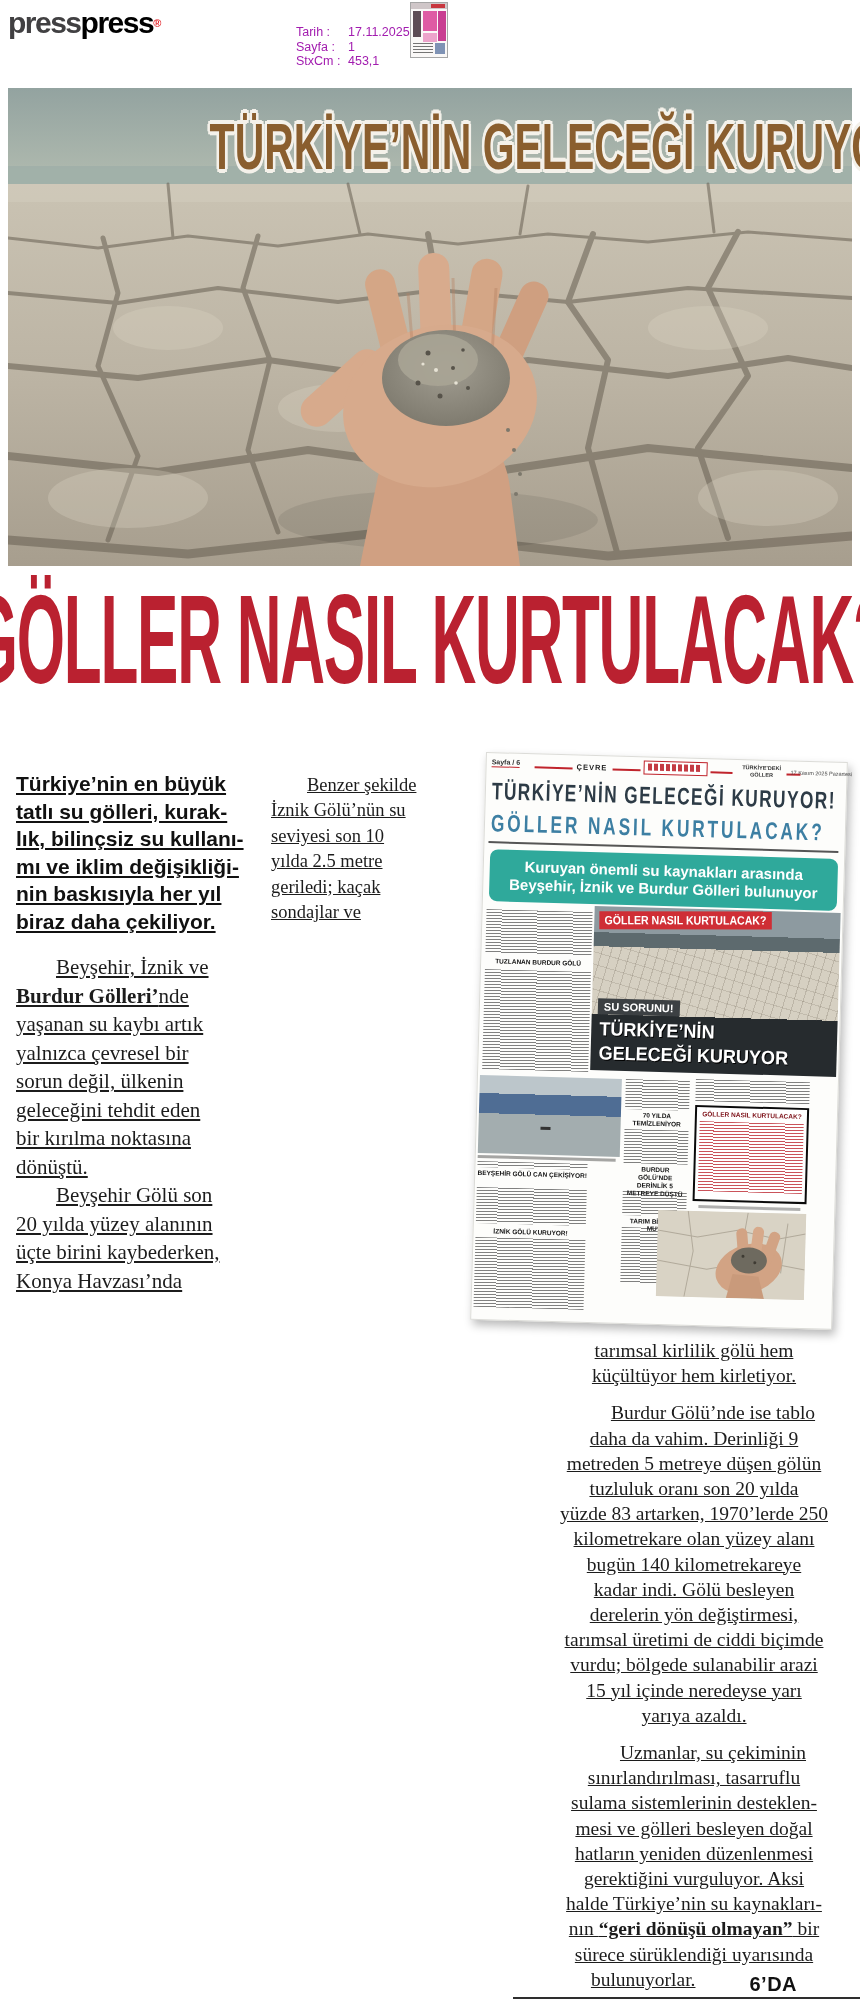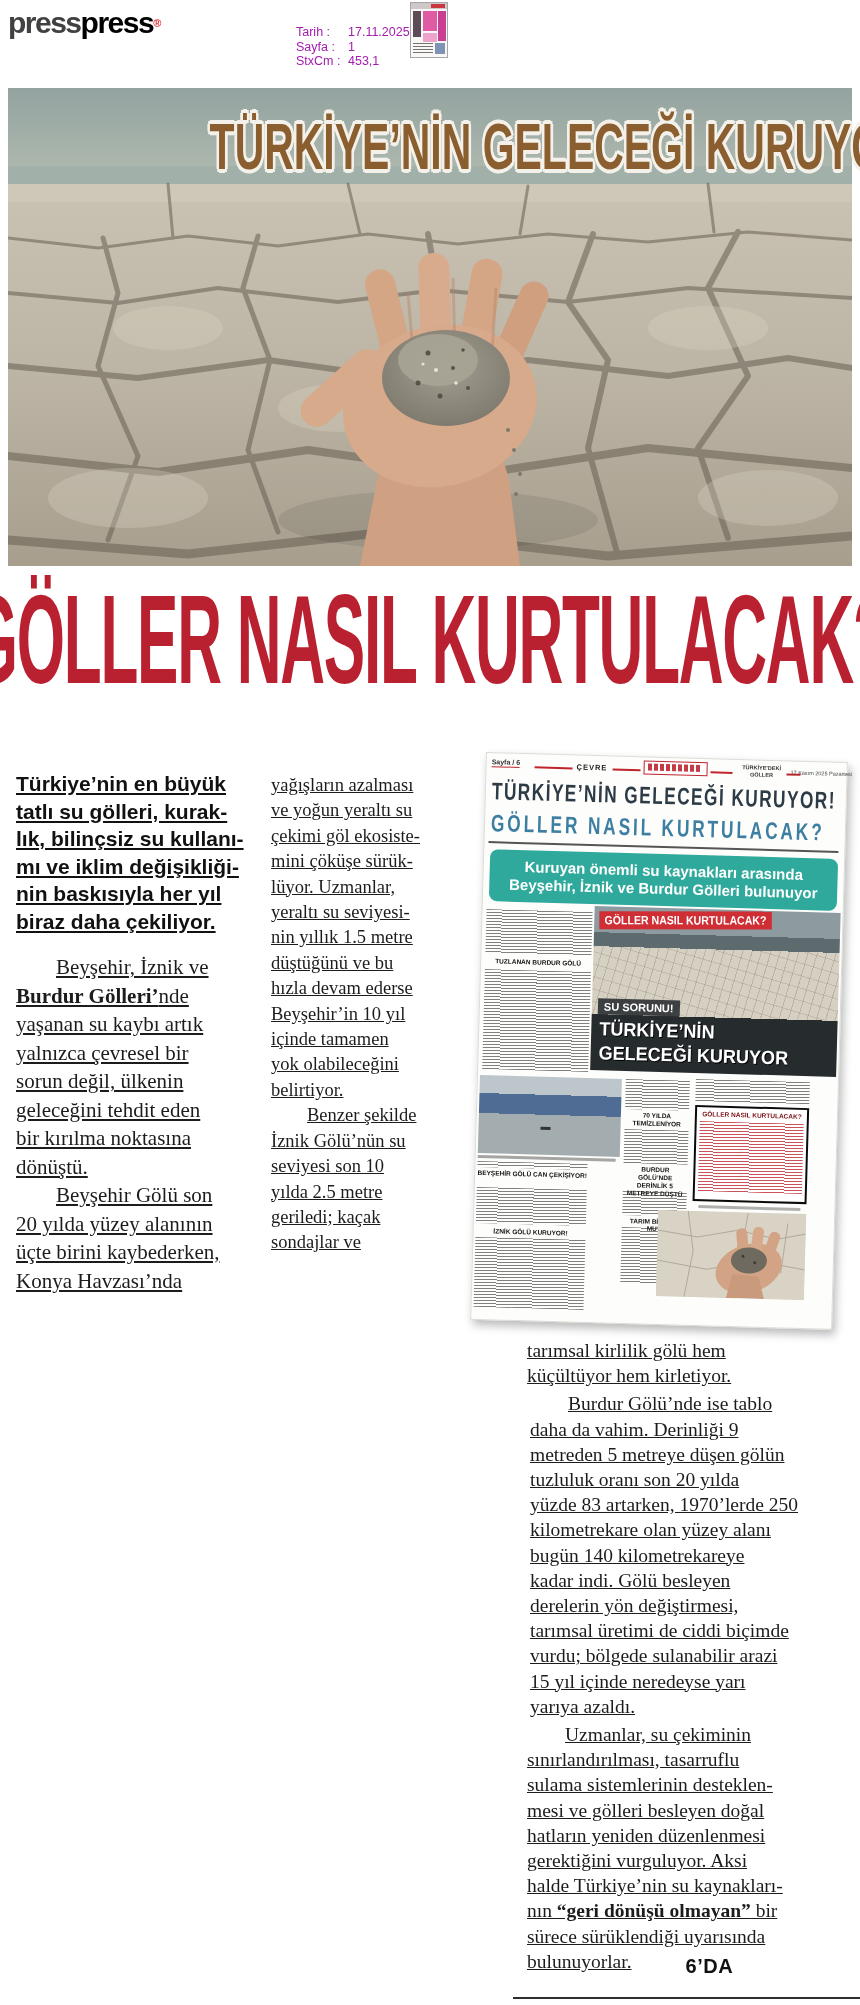--- a/index.html
+++ b/index.html
@@ -43,21 +43,21 @@
   .pre{white-space:pre;margin:0;text-decoration:underline;}
   .indent{text-indent:40px;}
   .col-left{position:absolute;left:16px;top:770px;width:236px;}
   .col-left .intro{font-family:"Liberation Sans",sans-serif;font-weight:bold;font-size:21px;line-height:27.5px;color:#111;}
   .col-left .body{font-size:21px;line-height:28.5px;margin-top:18px;}
   .col-left .body2{font-size:21px;line-height:28.5px;margin-top:0;}
   .col-mid{position:absolute;left:271px;top:773px;width:166px;}
   .col-mid .body{font-size:18.5px;line-height:25.4px;}
   .col-mid .indent{text-indent:36px;}
   .col-bot{position:absolute;left:527px;top:1338px;width:334px;}
-  .col-bot .body{font-size:19.5px;line-height:25.2px;}
+  .col-bot .body{font-size:19.5px;line-height:25.2px;text-align:center;}
   .col-bot .indent{text-indent:38px;}
   .jump{display:inline-block;font-family:"Liberation Sans",sans-serif;font-weight:bold;font-size:20px;
         color:#111;margin-left:16px;position:relative;top:5px;letter-spacing:.5px;}
   .bold-quote{font-weight:bold;}
   .bottom-rule{position:absolute;left:513px;top:1997px;width:347px;height:2px;background:#2e2e2e;}
   
   .clip{position:absolute;left:486px;top:752px;width:360px;height:566px;background:#fdfdfb;
         transform:rotate(1.6deg);transform-origin:top left;border:1px solid #dcdcd8;
         box-shadow:3px 5px 10px rgba(0,0,0,.28);}
   .clip *{position:absolute;box-sizing:border-box;}
@@ -266,33 +266,20 @@
 geleceğini tehdit eden
 bir kırılma noktasına
 dönüştü.</span></p>
     <p class="body2 pre indent">Beyşehir Gölü son
 20 yılda yüzey alanının
 üçte birini kaybederken,
 Konya Havzası’nda</p>
   </div>
 
   <div class="col-mid serif">
-    <p class="body pre">yağışların azalması
-ve yoğun yeraltı su
-çekimi göl ekosiste-
-mini çöküşe sürük-
-lüyor. Uzmanlar,
-yeraltı su seviyesi-
-nin yıllık 1.5 metre
-düştüğünü ve bu
-hızla devam ederse
-Beyşehir’in 10 yıl
-içinde tamamen
-yok olabileceğini
-belirtiyor.</p>
     <p class="body pre indent" style="margin:0">Benzer şekilde
 İznik Gölü’nün su
 seviyesi son 10
 yılda 2.5 metre
 geriledi; kaçak
 sondajlar ve</p>
   </div>
 
   <div class="clip">
     <div class="tb-sayfa">Sayfa / 6</div>
@@ -372,21 +359,21 @@
         <ellipse cx="92" cy="48" rx="18" ry="13" fill="#6e6a5f"></ellipse>
         <circle cx="86" cy="44" r="1.5" fill="#3e3b33"></circle>
           <circle cx="98" cy="50" r="1.5" fill="#3e3b33"></circle>
       </svg>
     </div>
   </div>
 
   <div class="col-bot serif">
     <p class="body pre" style="margin:0">tarımsal kirlilik gölü hem
 küçültüyor hem kirletiyor.</p>
-    <p class="body pre indent" style="margin:3px">Burdur Gölü’nde ise tablo
+    <p class="body pre indent" style="margin:12px">Burdur Gölü’nde ise tablo
 daha da vahim. Derinliği 9
 metreden 5 metreye düşen gölün
 tuzluluk oranı son 20 yılda
 yüzde 83 artarken, 1970’lerde 250
 kilometrekare olan yüzey alanı
 bugün 140 kilometrekareye
 kadar indi. Gölü besleyen
 derelerin yön değiştirmesi,
 tarımsal üretimi de ciddi biçimde
 vurdu; bölgede sulanabilir arazi

